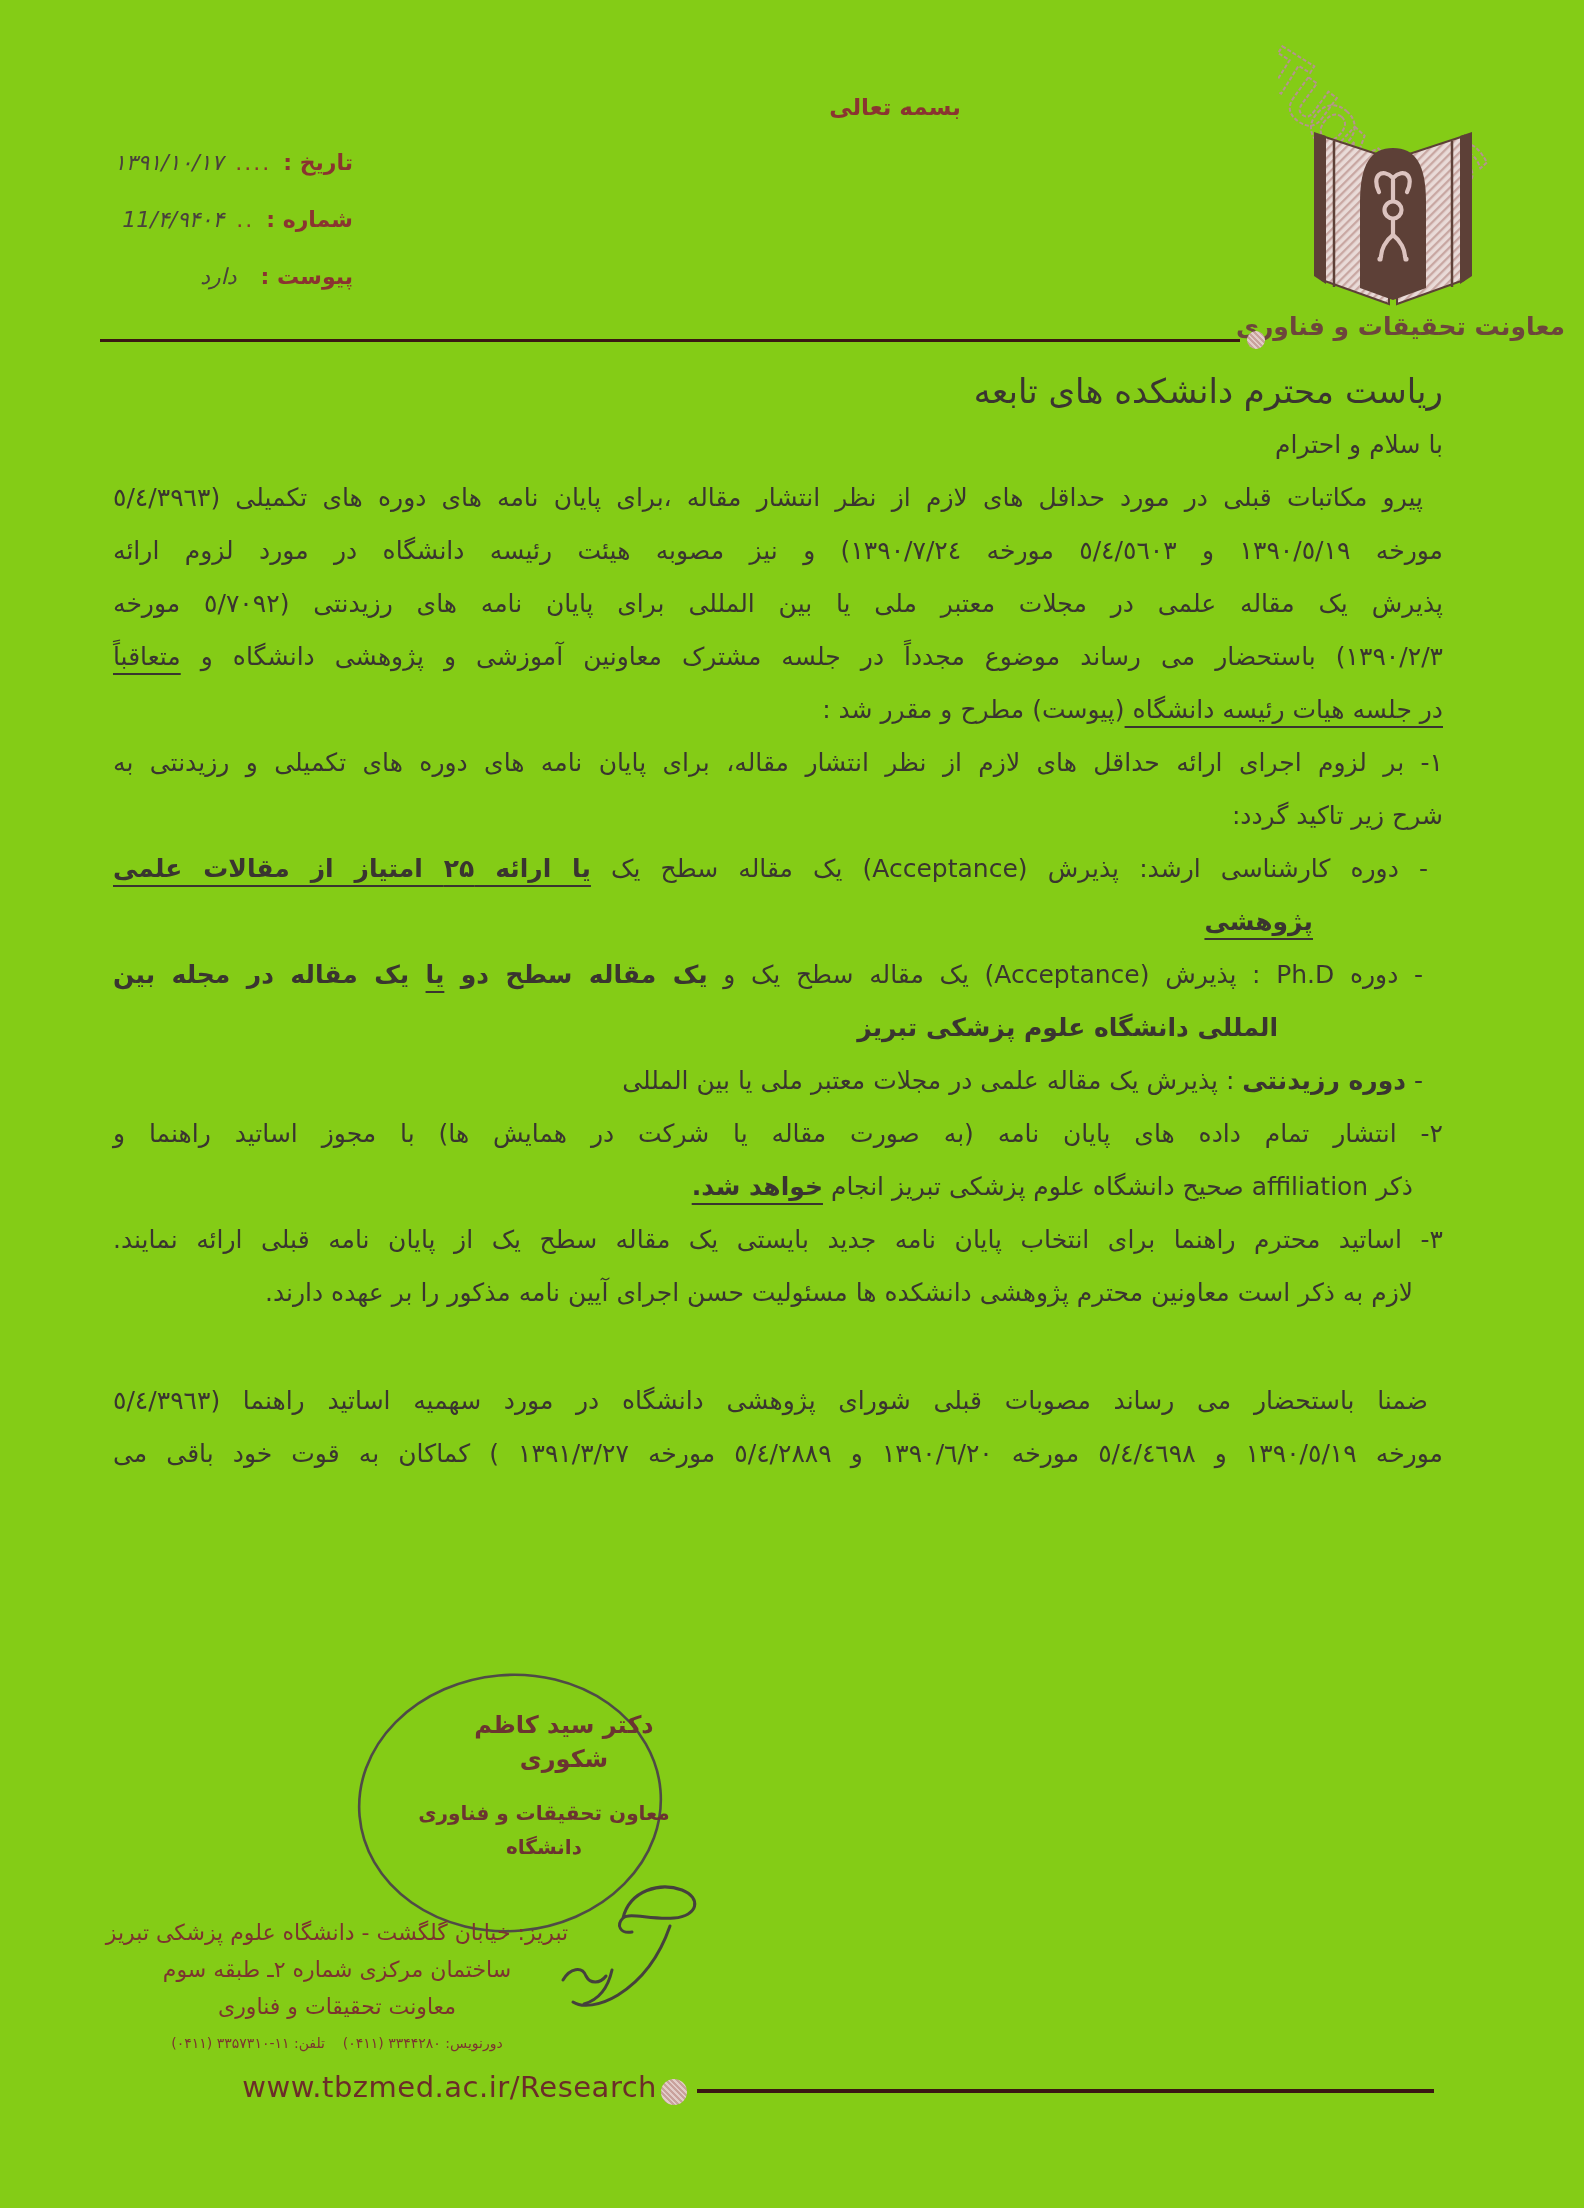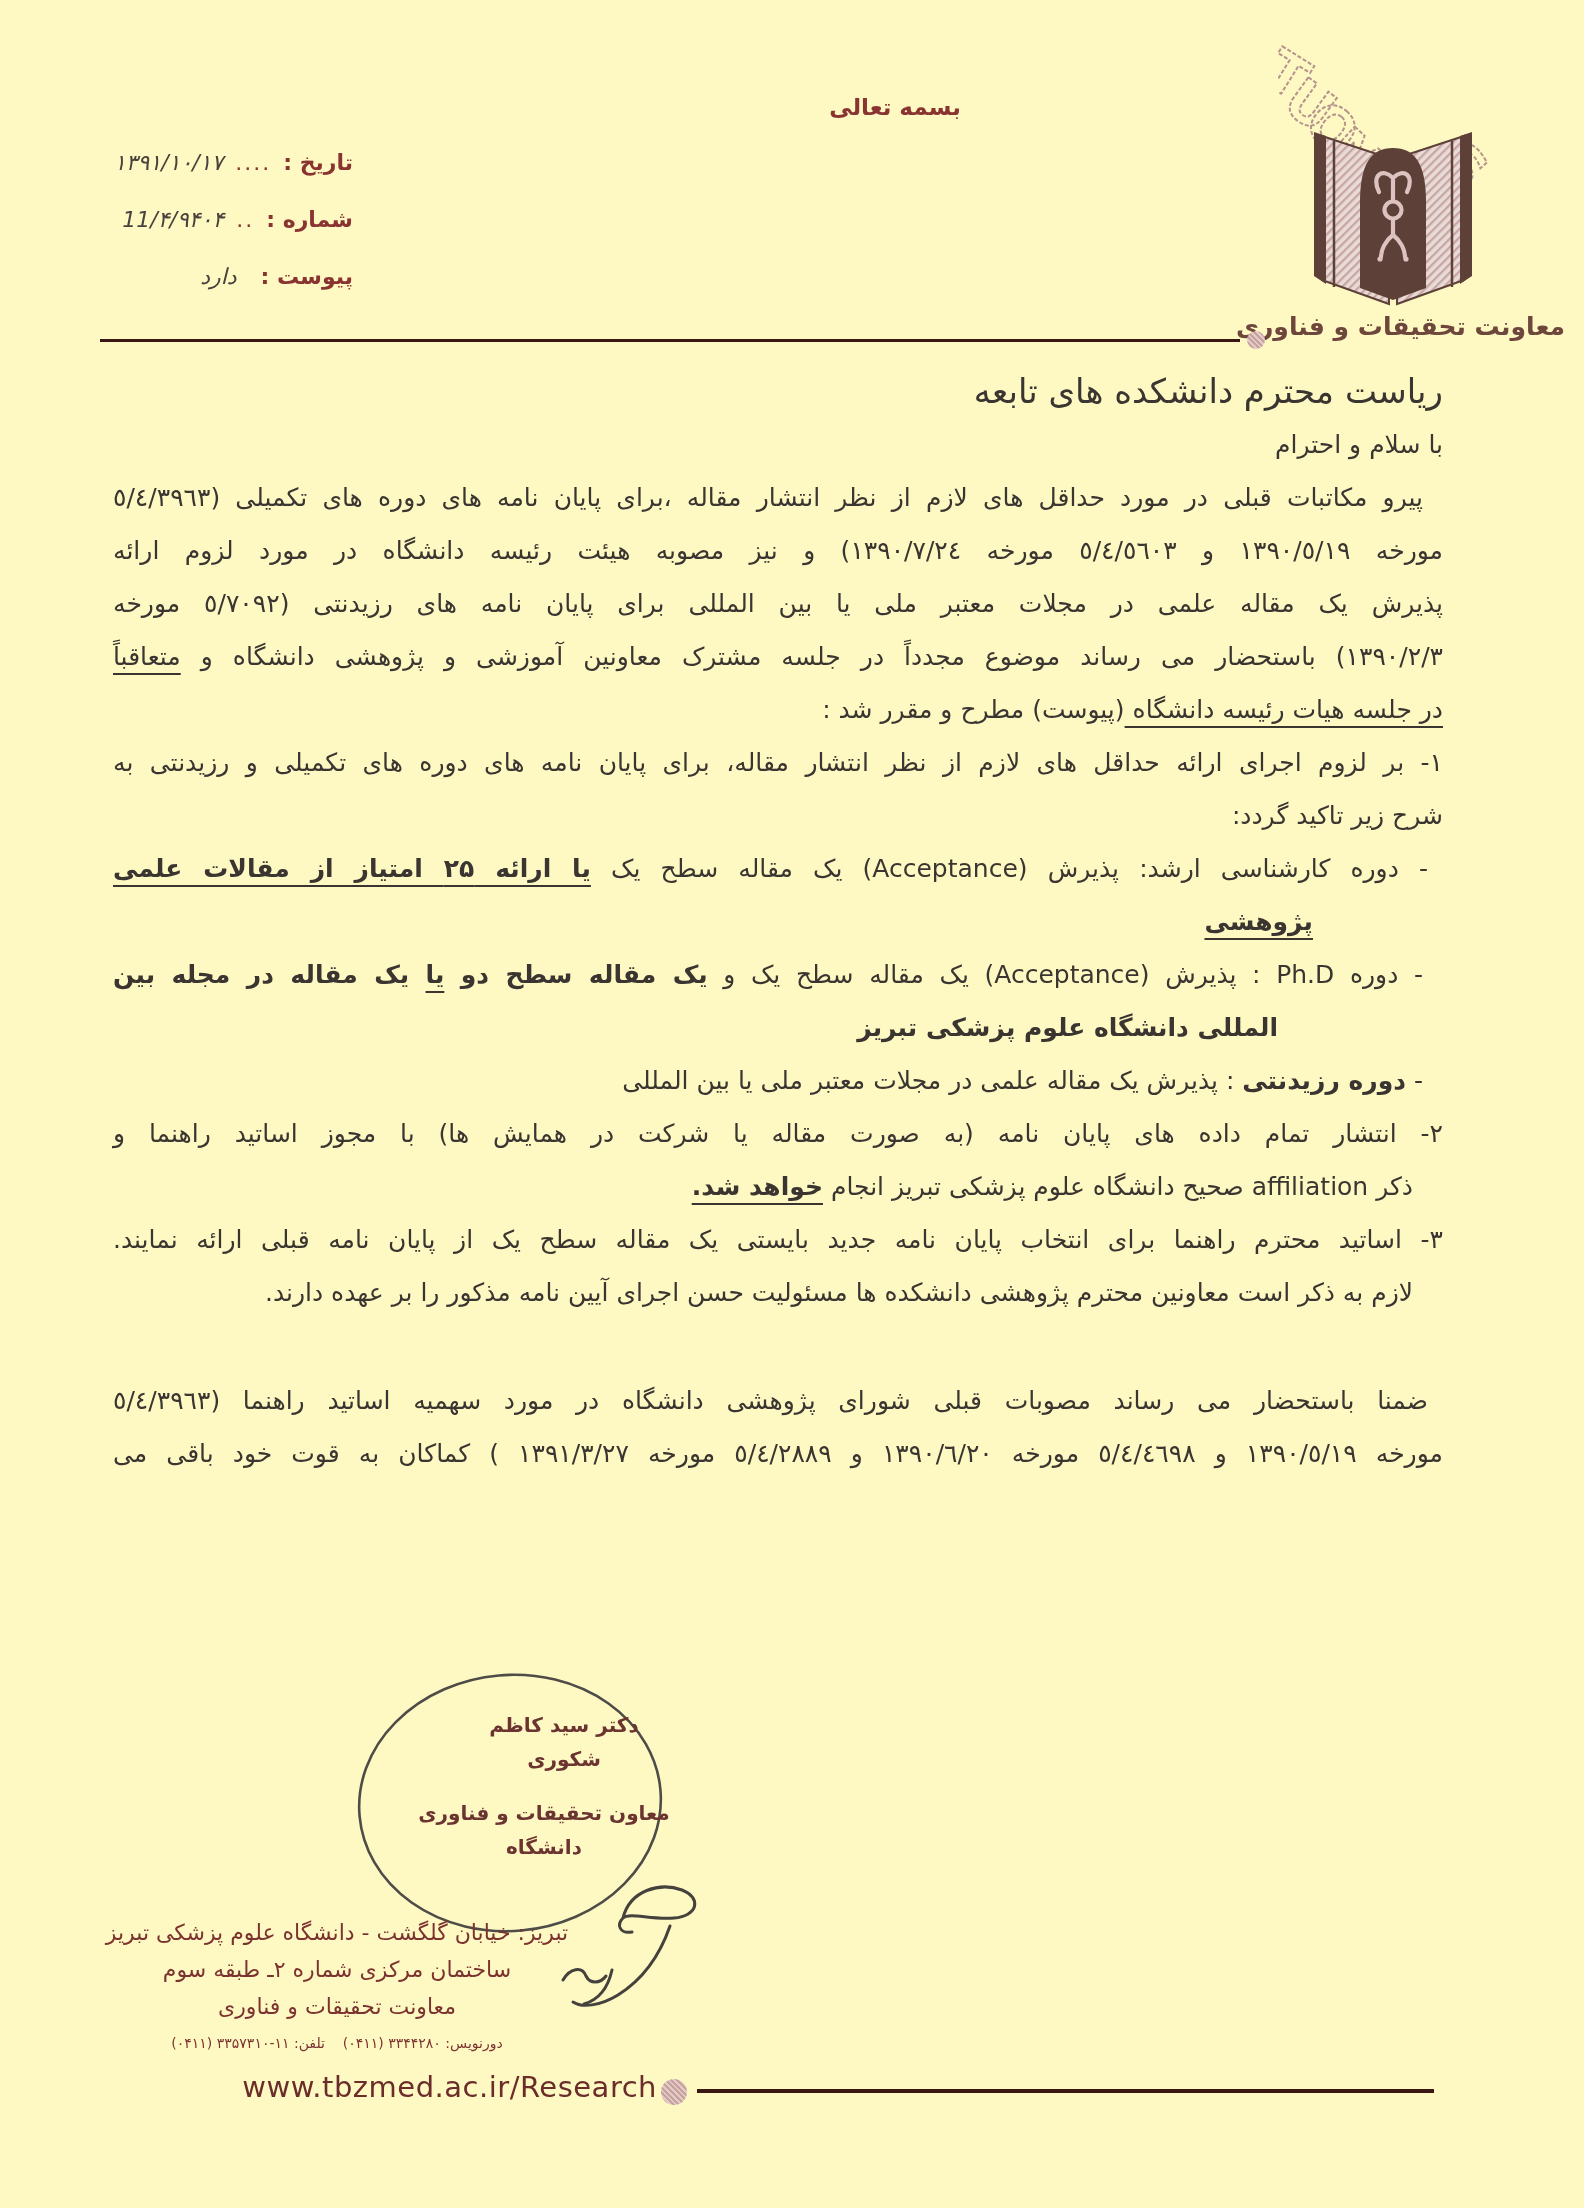--- a/index.html
+++ b/index.html
@@ -1,18 +1,18 @@
 <!DOCTYPE html>
 <html lang="fa"><head>
 <meta charset="utf-8">
 <style>
   html,body{margin:0;padding:0;background:#b9c4cf;}
   .page{
     position:relative;width:1584px;height:2208px;margin:0 auto;
-    background:#fef9c3;overflow:hidden;direction:rtl;
+    background:#84cc16;overflow:hidden;direction:rtl;
     font-family:"DejaVu Sans",sans-serif;color:#3a3530;
   }
   
   .bismillah{position:absolute;left:800px;top:94px;width:190px;text-align:center;
     color:#8a3431;font-size:23px;font-weight:bold;}
   .meta{position:absolute;right:1231px;top:150px;width:330px;font-size:22px;}
   .meta-row{display:flex;align-items:baseline;gap:12px;height:57px;}
   .meta-label{color:#8a3431;font-weight:bold;white-space:nowrap;}
   .meta-dots{color:#8a3431;letter-spacing:2px;}
   .meta-value{color:#49423c;font-style:italic;white-space:nowrap;}
@@ -26,21 +26,21 @@
   .letter-body{position:absolute;right:141px;top:365px;width:1330px;font-size:25px;}
   .line{height:53px;line-height:53px;}
   .line.right{text-align:right;white-space:nowrap;}
   .line.justify{text-align:justify;text-align-last:justify;}
   .line.hd{font-weight:normal;font-size:34px;}
   .line .b{font-weight:bold;}
   .line .u{text-decoration:underline;text-underline-offset:8px;text-decoration-thickness:2px;}
   
   .stamp-svg{position:absolute;left:330px;top:1650px;}
   .stamp-name{position:absolute;left:464px;top:1708px;width:200px;text-align:center;
-    color:#6b3431;font-weight:bold;font-size:20px;line-height:34px;}
+    color:#6b3431;font-weight:bold;font-size:24px;line-height:34px;}
   .stamp-title{position:absolute;left:398px;top:1796px;width:292px;text-align:center;
     color:#6b3431;font-weight:bold;font-size:20px;line-height:34px;}
   
   .footer{position:absolute;right:937px;top:1914px;width:620px;text-align:center;
     color:#7c3330;font-size:22px;}
   .footer .fl{line-height:37px;white-space:nowrap;}
   .footer .fl.small{font-size:14px;}
   .web{position:absolute;right:927px;top:2070px;direction:ltr;text-align:right;
     font-size:29px;color:#6b2d29;letter-spacing:0.5px;white-space:nowrap;}
   .dot-bottom{left:661px;top:2079px;width:26px;height:26px;}

